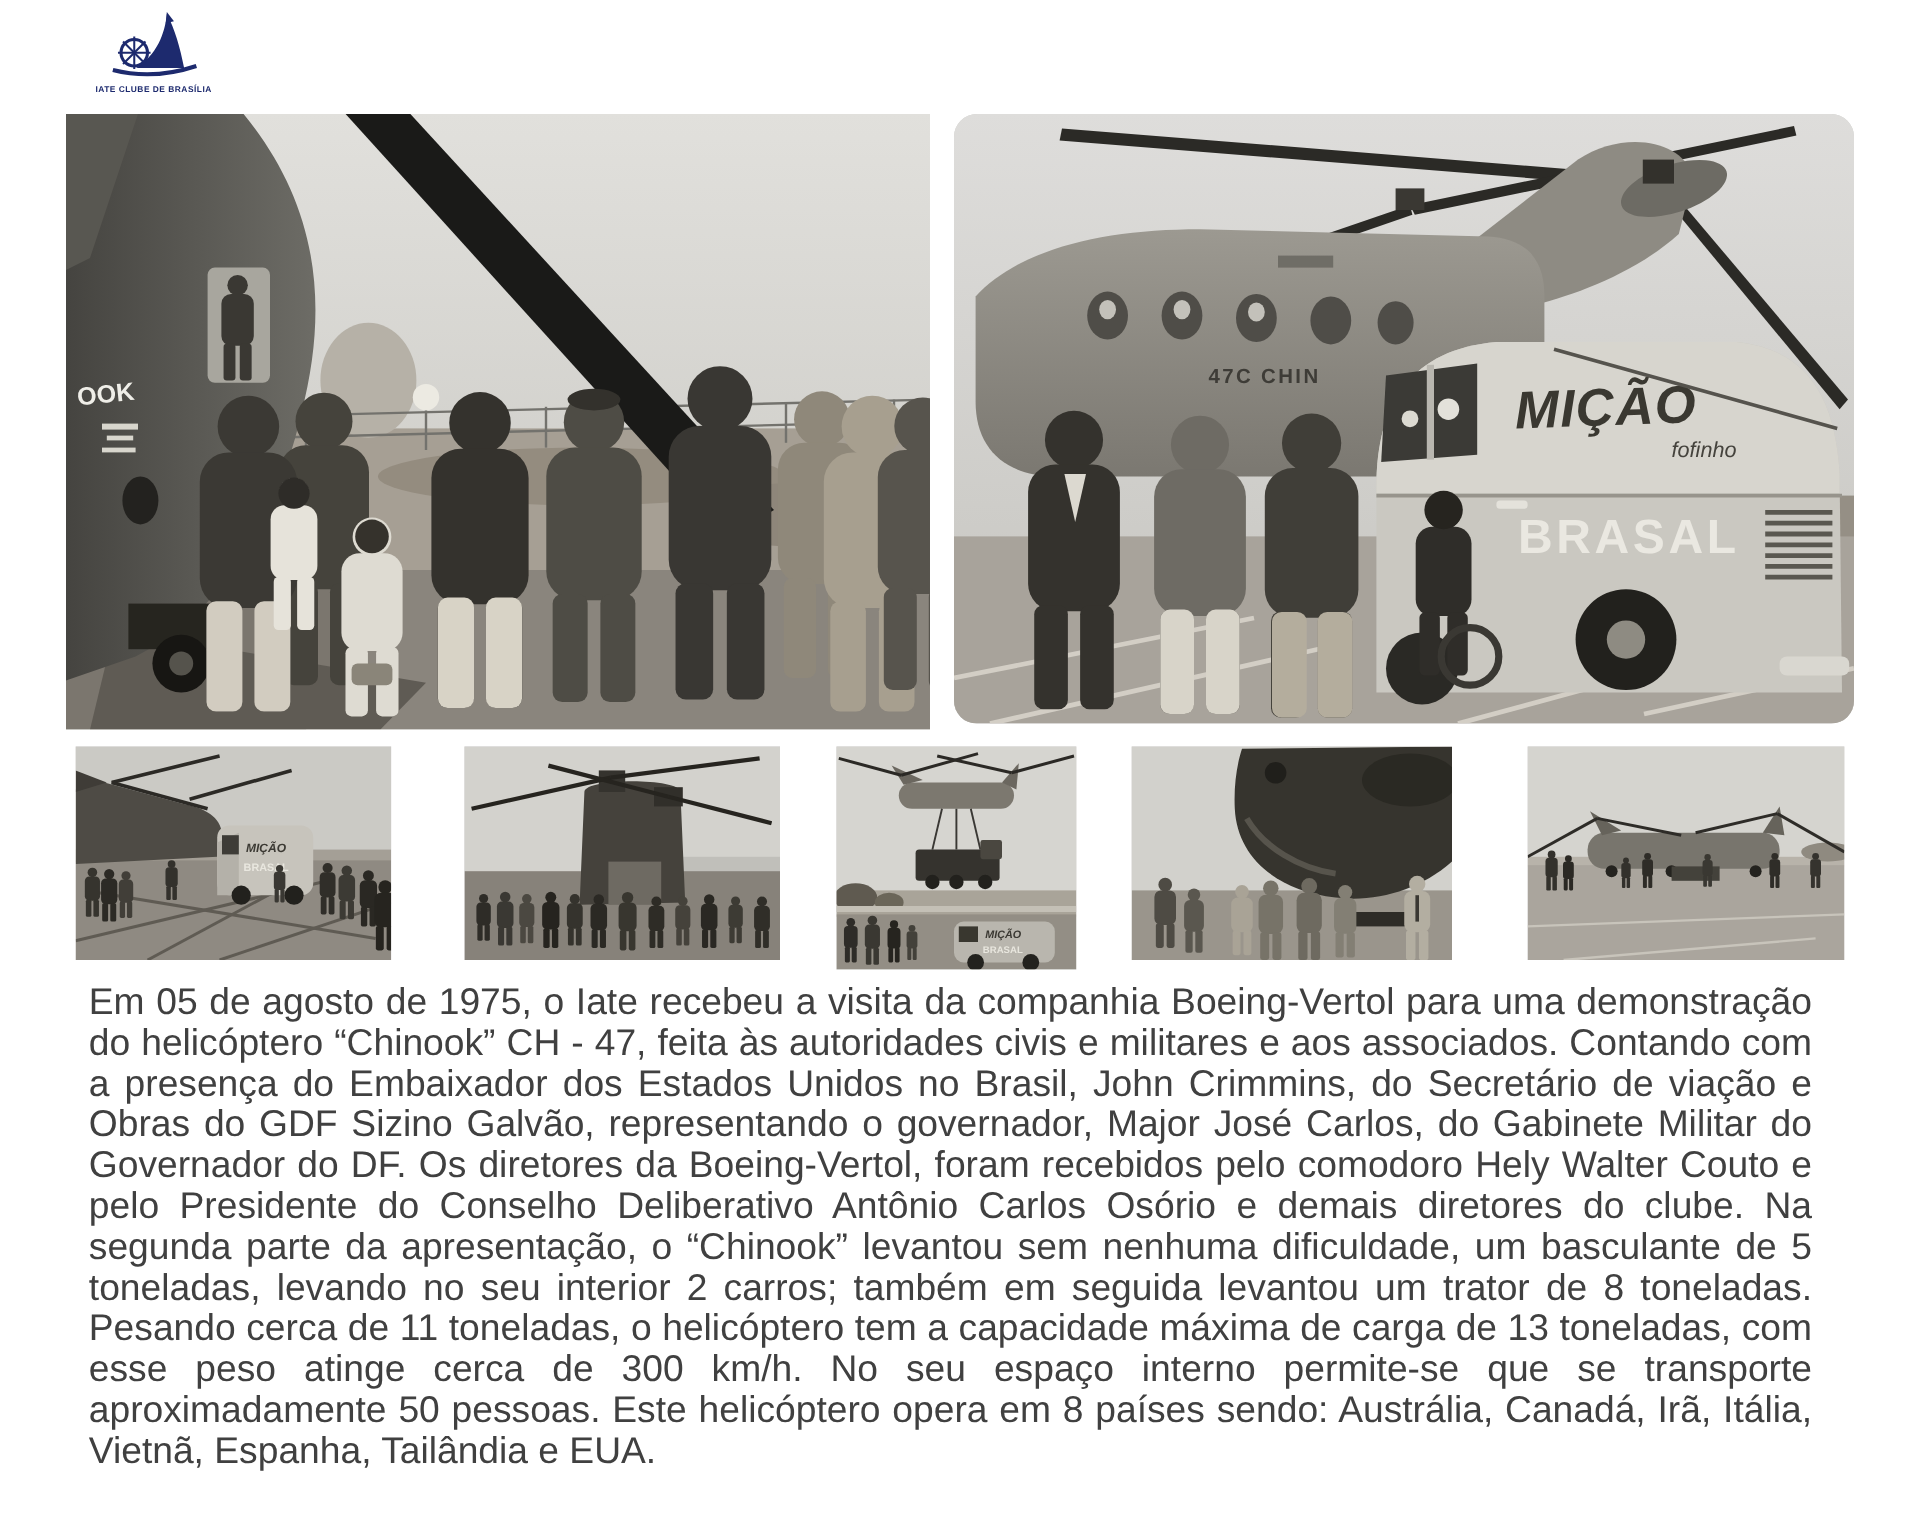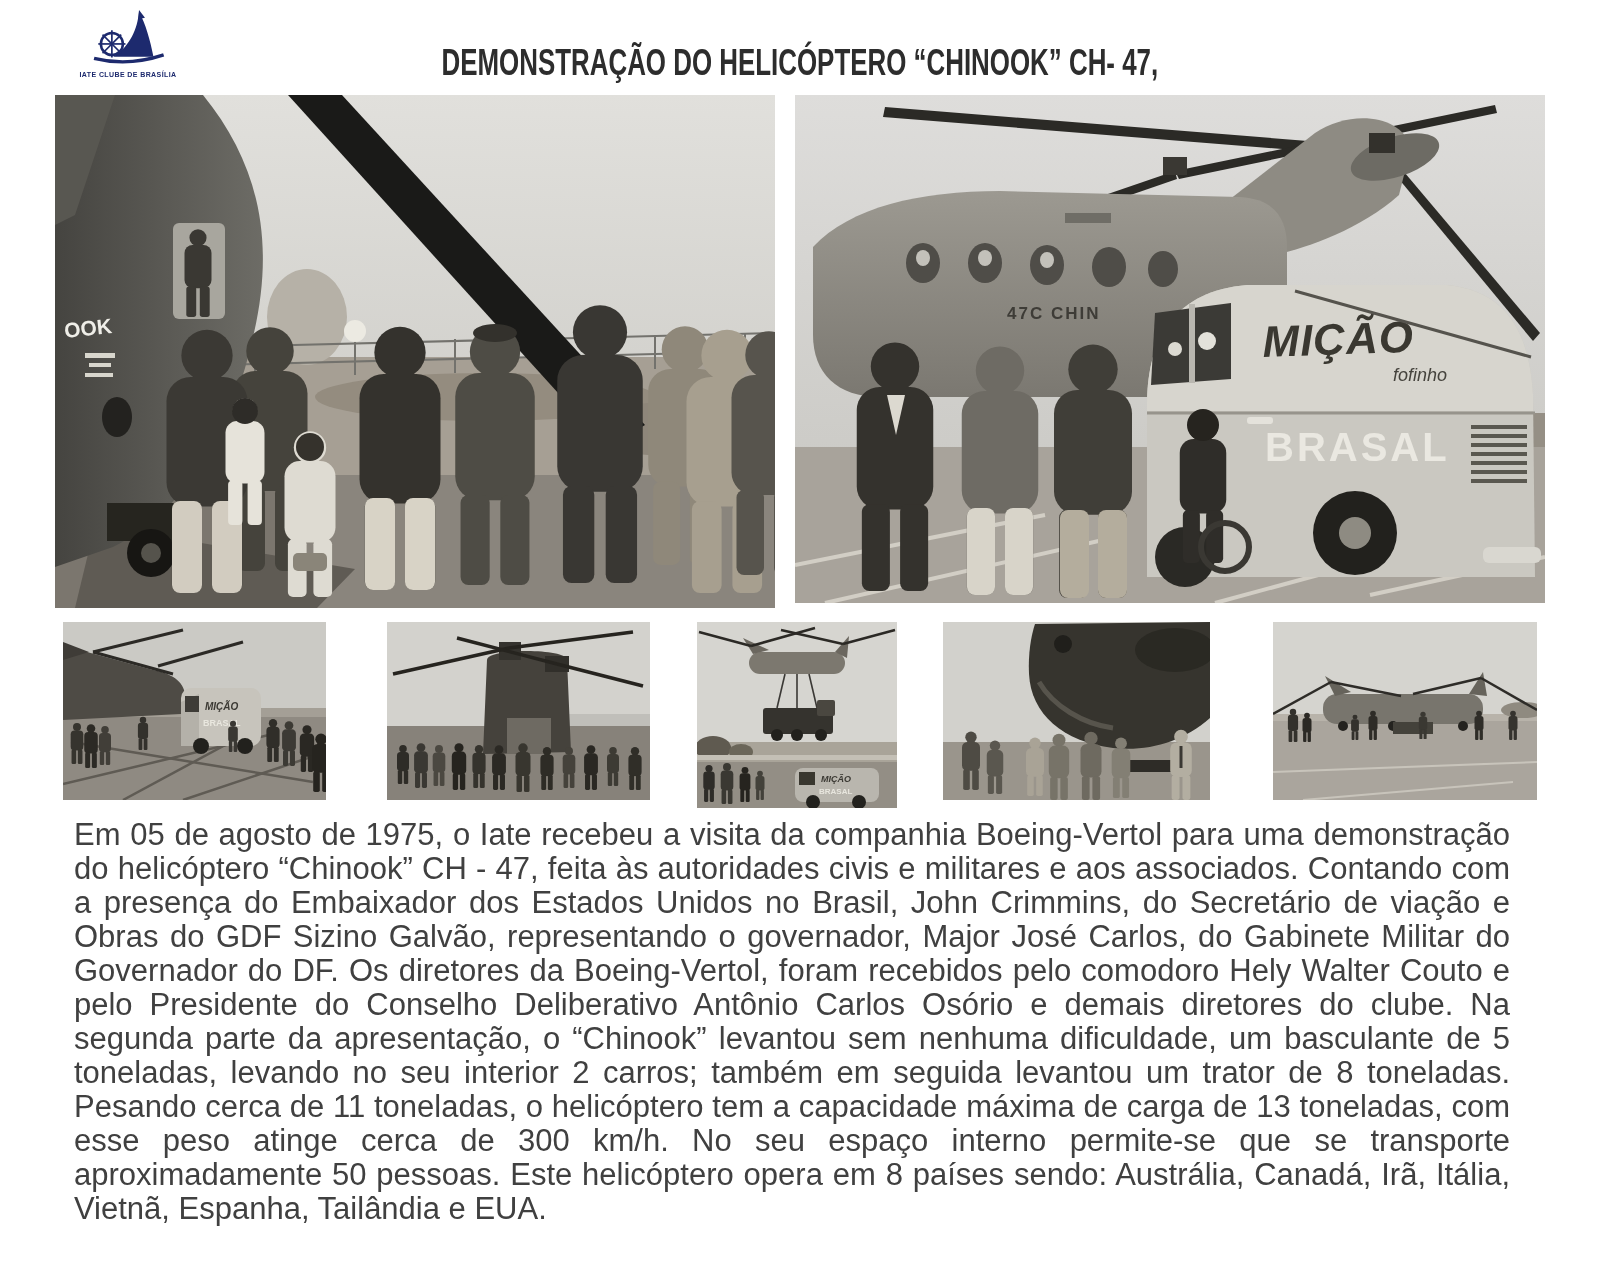--- a/index.html
+++ b/index.html
@@ -15,21 +15,21 @@
   }
   .title{position:absolute;left:0;right:0;top:42px;text-align:center;color:#2d2d2d;}
   .title span{
     display:inline-block;font-size:37px;font-weight:bold;letter-spacing:0px;
     transform:scaleX(.70);transform-origin:center;white-space:nowrap;
   }
   
   .photo{position:absolute;overflow:hidden;background:#cfcecb;}
   .photo svg{display:block;width:100%;height:100%;}
   .ph-L{left:55px;top:95px;width:720px;height:513px;}
-  .ph-R{left:795px;top:95px;width:750px;height:508px;}
+  .ph-R{left:795px;top:95px;width:750px;height:508px;border-radius:19px;}
   .ph-s1{left:63px;top:622px;width:263px;height:178px;}
   .ph-s2{left:387px;top:622px;width:263px;height:178px;}
   .ph-s3{left:697px;top:622px;width:200px;height:186px;}
   .ph-s4{left:943px;top:622px;width:267px;height:178px;}
   .ph-s5{left:1273px;top:622px;width:264px;height:178px;}
   
   .body-text{
     position:absolute;left:62px;top:806px;width:1436px;margin:12px;
     font-size:31px;line-height:34px;color:#404040;text-align:justify;
   }
@@ -60,23 +60,20 @@
         <line x1="31" y1="24" x2="31" y2="56"></line>
           <line x1="15" y1="40" x2="47" y2="40"></line>
         <line x1="20" y1="29" x2="42" y2="51"></line>
           <line x1="42" y1="29" x2="20" y2="51"></line>
       </g>
       <path d="M10,57 Q50,67 92,53" fill="none" stroke="#1d2a6e" stroke-width="4"></path>
     </svg>
     <div class="logo-caption">IATE CLUBE DE BRASÍLIA</div>
   </div>
 
-  <div class="title">
-    <span>DEMONSTRAÇÃO DO HELICÓPTERO “CHINOOK”  CH- 47,</span>
-  </div>
 
   <div class="photo ph-L">
     <svg viewBox="0 0 720 513" preserveAspectRatio="none">
       <defs>
         <linearGradient id="gAsky" x1="0" y1="0" x2="0" y2="1">
           <stop offset="0" stop-color="#e1e0dc"></stop>
             <stop offset="1" stop-color="#c7c6c1"></stop>
         </linearGradient>
         <linearGradient id="gAheli" x1="0" y1="0" x2="1" y2="0">
           <stop offset="0" stop-color="#454440"></stop>

